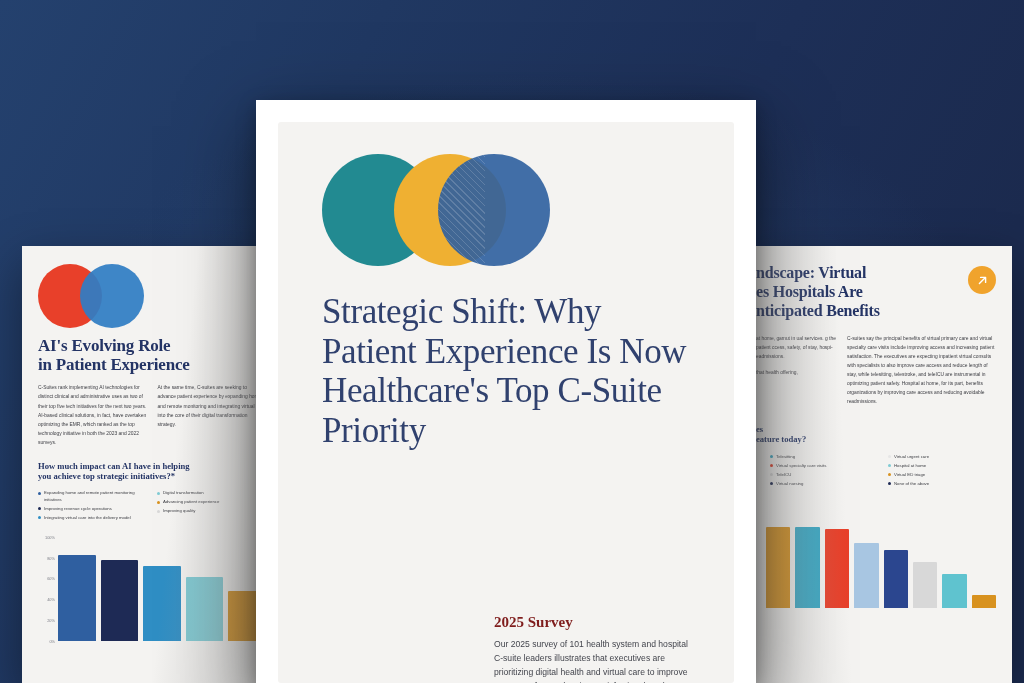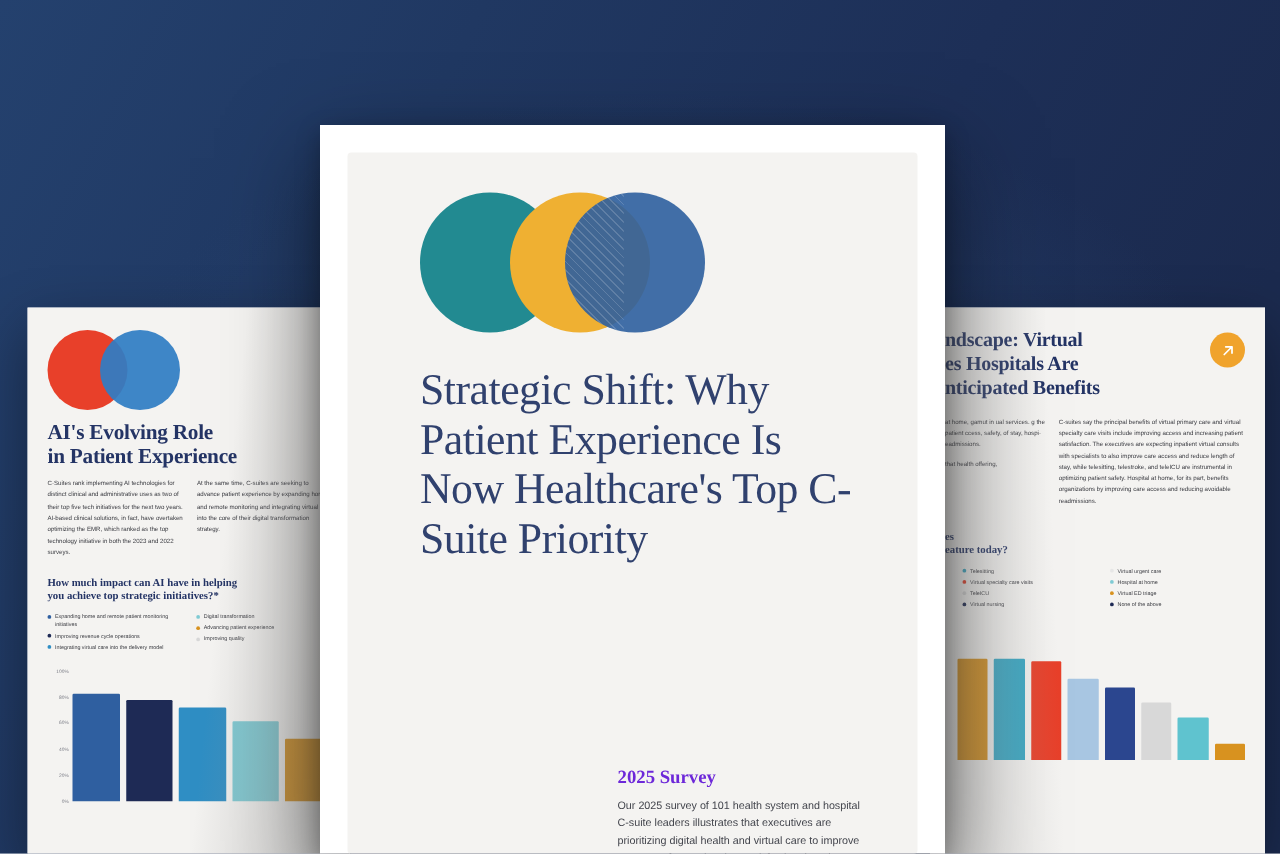--- a/index.html
+++ b/index.html
@@ -186,21 +186,21 @@
     height: 583px;
     background: #ffffff;
     box-shadow: 0 26px 70px rgba(0,0,0,0.50), 0 6px 18px rgba(0,0,0,0.28);
     z-index: 5;
   }
   .center-page {
     position: absolute;
     left: 22px; top: 22px; right: 22px; bottom: 0;
     background: #f4f3f1;
     border-radius: 3px;
-    padding: 32px 38px 0 58px;
+    padding: 32px 38px 0 44px;
   }
 
   .venn3 { position: relative; width: 228px; height: 112px; margin-bottom: 26px; }
   .venn3 .c3 {
     position: absolute; top: 0; width: 112px; height: 112px; border-radius: 50%;
   }
   .venn3 .c3.teal  { left: 0;   background: #228a91; }
   .venn3 .c3.amber { left: 72px; background: #efb032; }
   .venn3 .c3.blue  { left: 116px; background: #2e5f9e; opacity: 0.90; }
   .venn3 .hatch {
@@ -232,21 +232,21 @@
   .survey-block {
     position: absolute;
     left: 216px;
     right: 38px;
     top: 492px;
   }
   .survey-h {
     font-family: "Liberation Serif", serif;
     font-weight: bold;
     font-size: 15px;
-    color: #6d28d9;
+    color: #7f1d1d;
     margin-bottom: 7px;
   }
   .survey-p {
     font-size: 8.6px;
     line-height: 1.62;
     color: #43454d;
   }
 </style>
 </head>
 <body>

